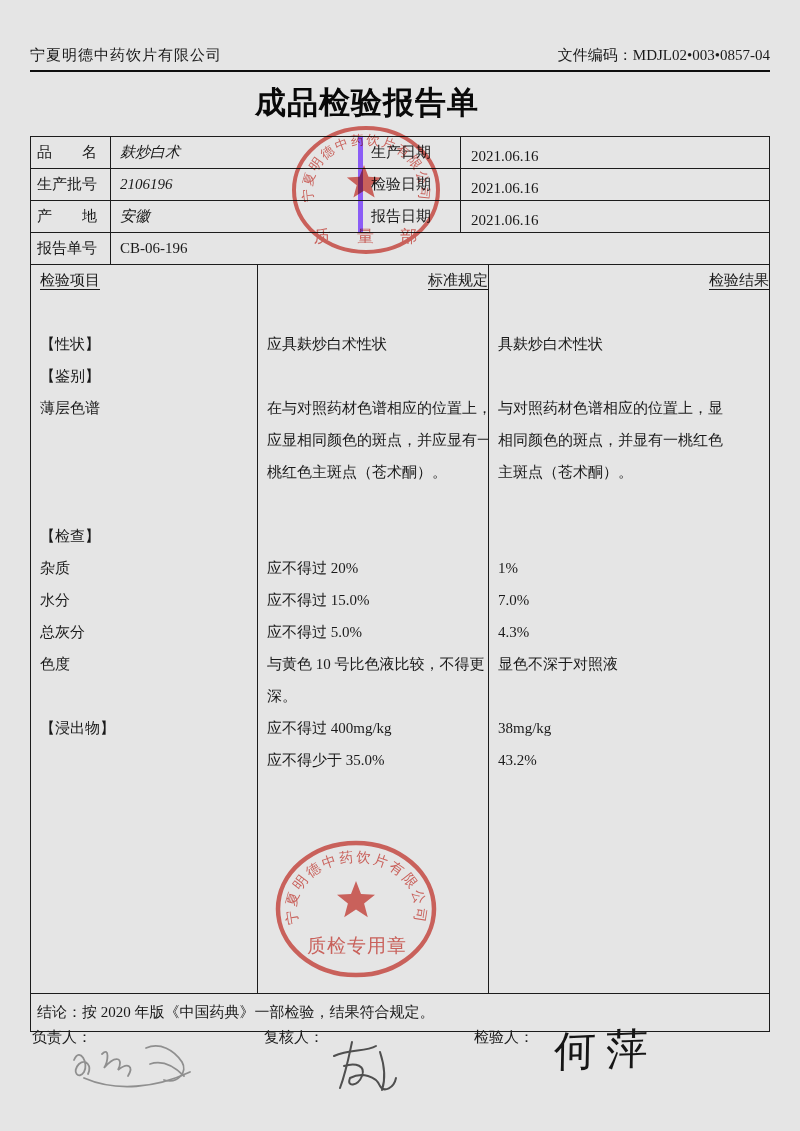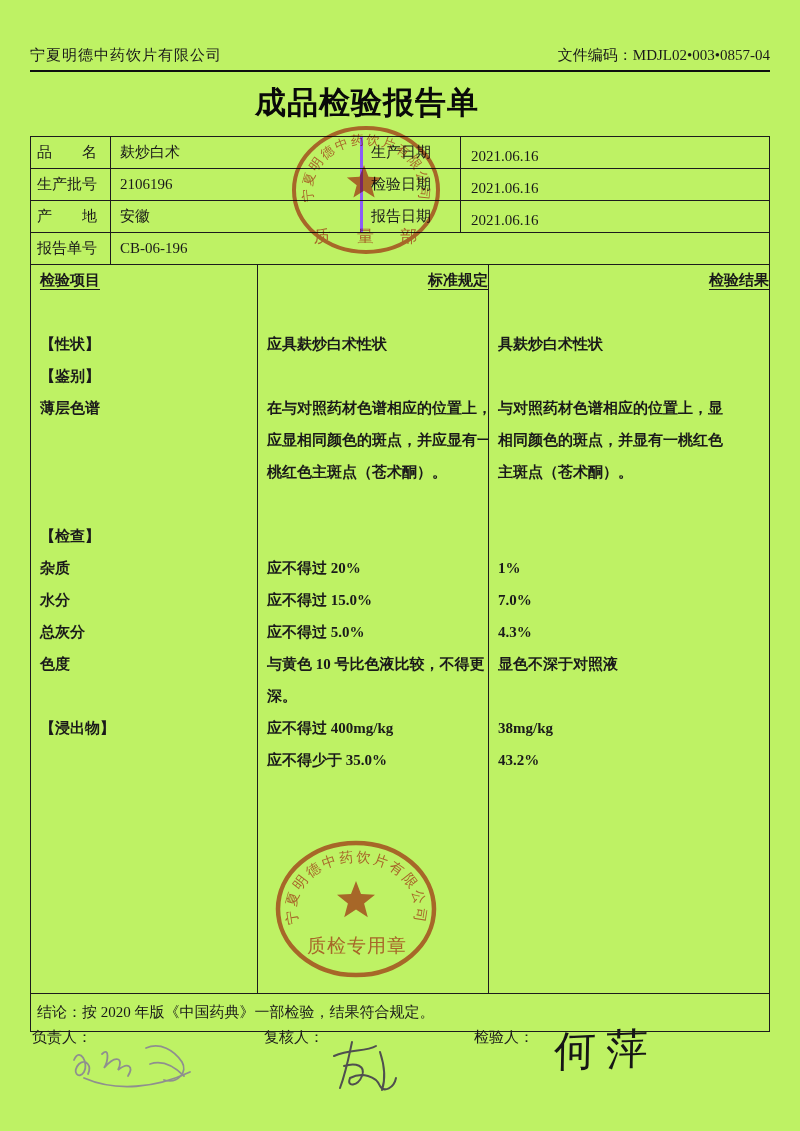--- a/index.html
+++ b/index.html
@@ -1,17 +1,17 @@
 <!DOCTYPE html>
 <html><head>
 <meta charset="utf-8">
 <style>
   html,body{margin:0;padding:0;background:#ffffff;}
   .page{
-    position:relative;width:800px;height:1131px;background:#bef264;overflow:hidden;
+    position:relative;width:800px;height:1131px;background:#e5e5e5;overflow:hidden;
     font-family:"Liberation Serif","DejaVu Serif",serif;color:#1a1a1a;font-size:15px;
   }
   
   .doc-header{
     position:absolute;left:30px;top:46px;width:740px;height:24px;
     border-bottom:2px solid #0f0f0f;font-size:15px;
   }
   .doc-header .company{position:absolute;left:0;bottom:5px;letter-spacing:1px;}
   .doc-header .doc-code{position:absolute;right:0;bottom:5px;}
   .title{
@@ -20,30 +20,30 @@
     color:#090909;
   }
   
   .info-table{
     position:absolute;left:30px;top:136px;width:740px;box-sizing:border-box;
     border:1px solid #1c1c1c;border-bottom:none;text-align:center;
   }
   .info-row{display:flex;height:32px;border-bottom:1px solid #1c1c1c;box-sizing:border-box;}
   .info-row>div{box-sizing:border-box;display:flex;align-items:center;white-space:nowrap;overflow:hidden;}
   .c-label{width:80px;border-right:1px solid #1c1c1c;padding:0 6px;}
-  .c-value{width:252px;border-right:3px solid #8b5cf6;padding-left:9px;}
+  .c-value{width:252px;border-right:5px solid #8b5cf6;padding-left:9px;font-style:italic;}
   .c-label2{width:98px;border-right:1px solid #1c1c1c;padding-left:8px;}
   .c-value2{flex:1;padding-left:10px;margin-top:7px;}
   .c-value-full{flex:1;padding-left:9px;}
   
   .inspection{
     position:absolute;left:30px;top:264px;width:740px;height:730px;box-sizing:border-box;
     border:1px solid #1c1c1c;border-top:none;display:flex;
   }
-  .insp-col{box-sizing:border-box;overflow:hidden;font-weight:bold;}
+  .insp-col{box-sizing:border-box;overflow:hidden;}
   .col-a{width:227px;border-right:1px solid #1c1c1c;}
   .col-b{width:231px;border-right:1px solid #1c1c1c;}
   .col-c{flex:1;}
   .insp-col .line{height:32px;line-height:32px;padding-left:9px;white-space:nowrap;}
   .insp-col .head{height:32px;line-height:32px;white-space:nowrap;}
   .col-a .head{text-align:left;padding-left:9px;}
   .col-b .head,.col-c .head{text-align:right;}
   .head .u{text-decoration:underline;text-underline-offset:4px;}
   
   .conclusion{

